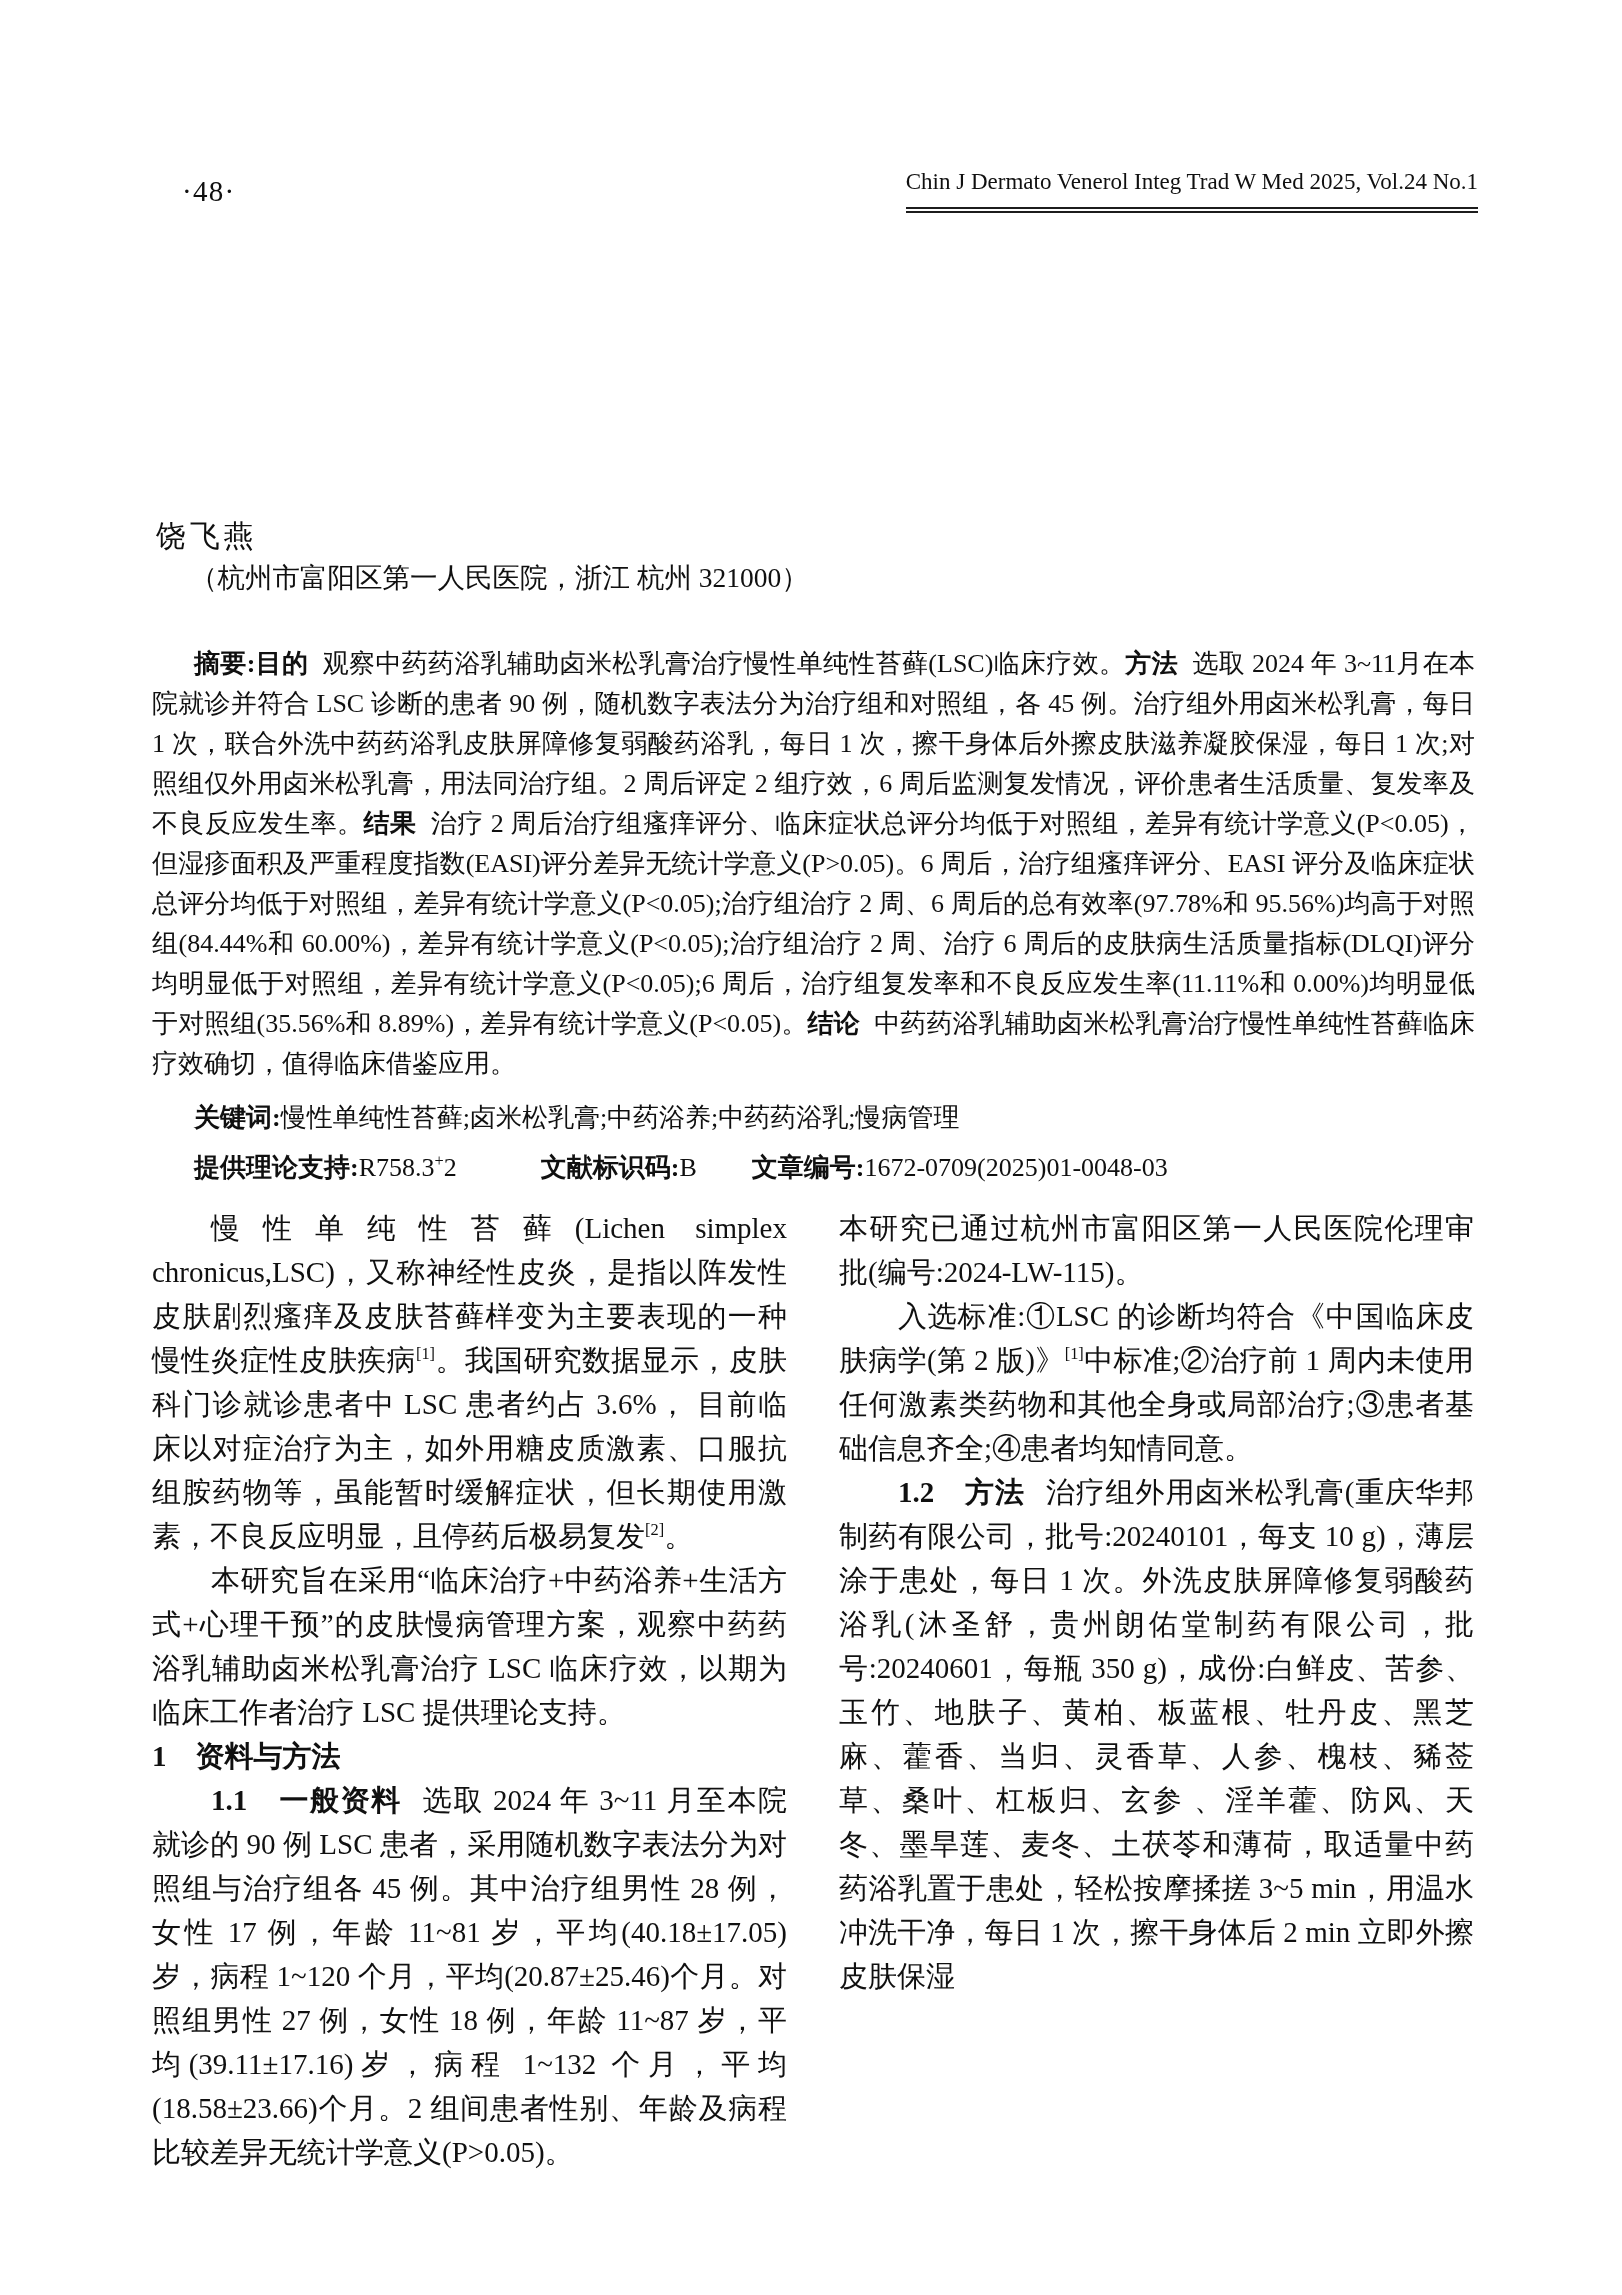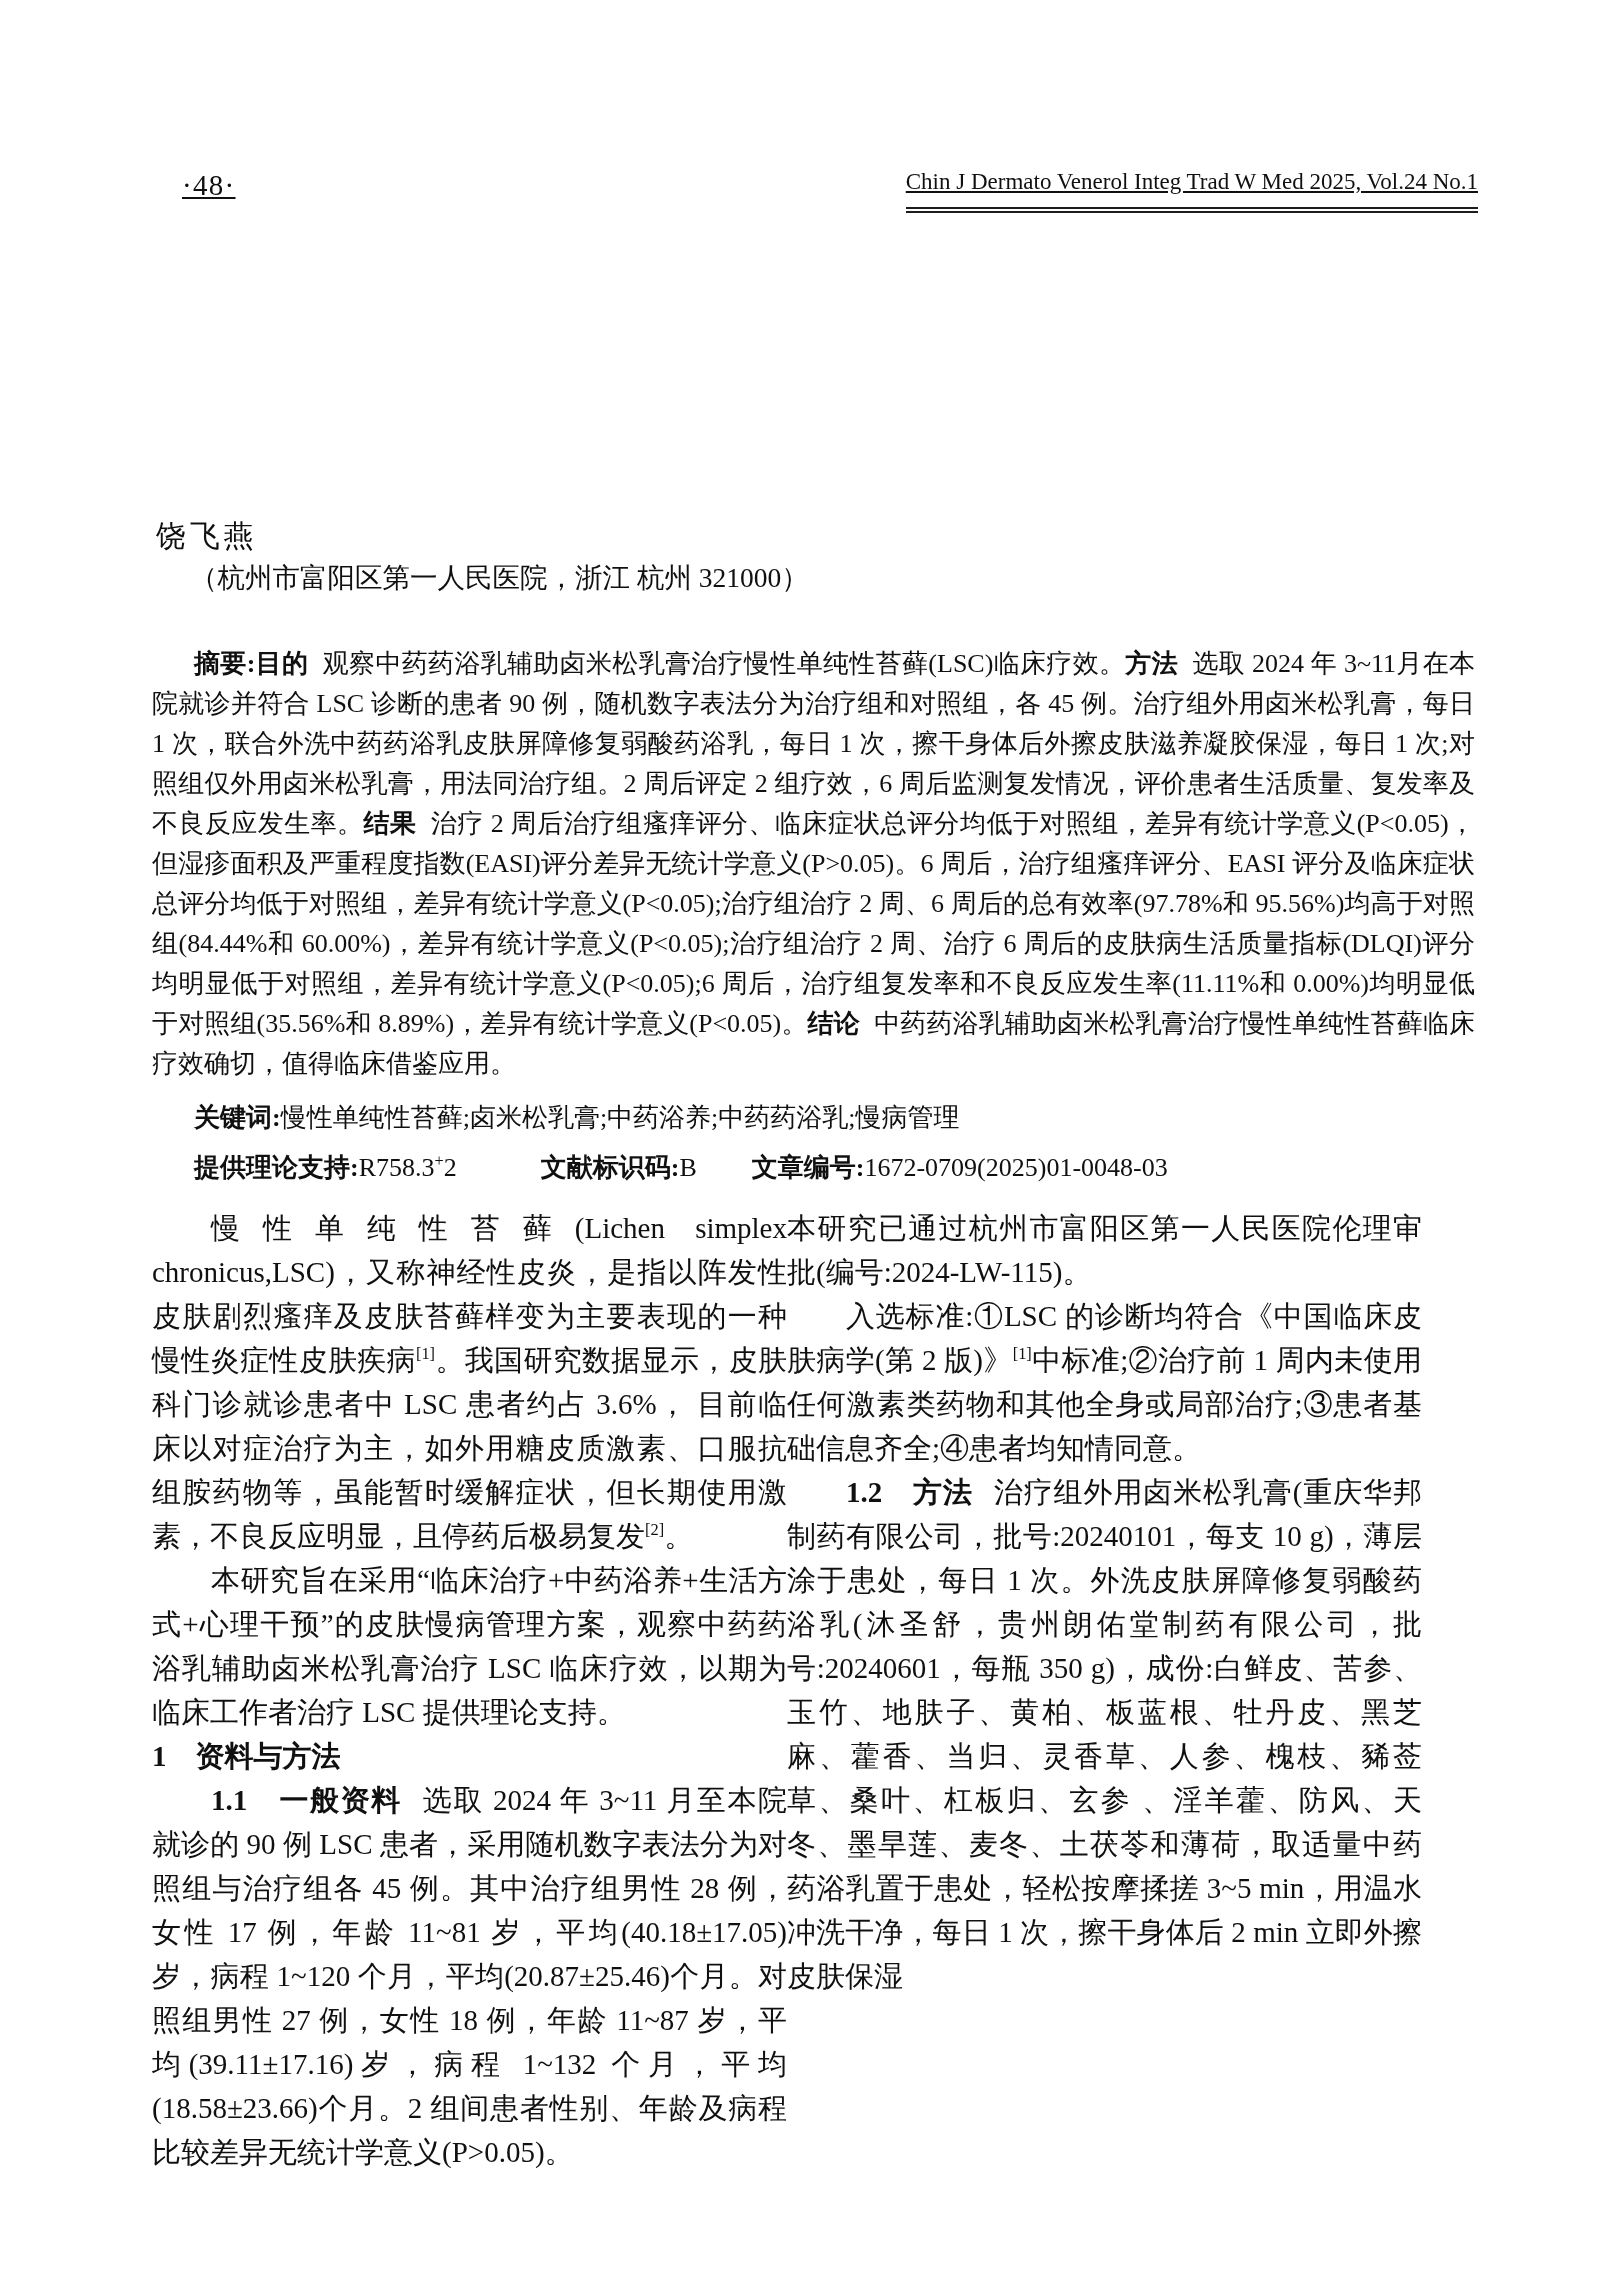--- a/index.html
+++ b/index.html
@@ -11,21 +11,21 @@
     color: #101010;
     font-family: "Liberation Serif", "DejaVu Serif", serif;
     overflow: hidden;
   }
   .hei { font-family: Liberation Serif, serif; font-weight: 700; }
 
   
   .header {
     position: absolute;
     top: 169px; left: 182px; right: 144px;
-    display: flex; justify-content: space-between; align-items: flex-start; text-decoration: underline;
+    display: flex; justify-content: space-between; align-items: center;
   }
   .page-num { font-size: 29px; letter-spacing: 1.3px; }
   .journal-cite {
     font-size: 23px;
     padding-bottom: 12px;
     border-bottom: 6.5px double #1c1c1c;
   }
 
   
   .title {
@@ -50,21 +50,21 @@
   .kw  { margin-top: 14.4px !important; text-indent: 42px; }
   .clc { margin-top: 9.2px !important; text-indent: 42px; }
   .gap-a { margin-left: 84px; }
   .gap-b { margin-left: 55px; }
   .sup  { font-size: 16.4px; vertical-align: super; line-height: 0; }
 
   
   .columns {
     position: absolute;
     top: 1206px; left: 152px; width: 1323px;
-    display: flex; 
+    display: flex; gap: 52px;
   }
   .col {
     width: 635px;
     font-size: 29px; line-height: 44px;
     text-align: justify;
   }
   .col p { margin: 0; text-indent: 59px; }
   .col p.noindent { text-indent: 0; }
   .col .heading { text-indent: 0; }
   .lead { margin-right: 21px; }

